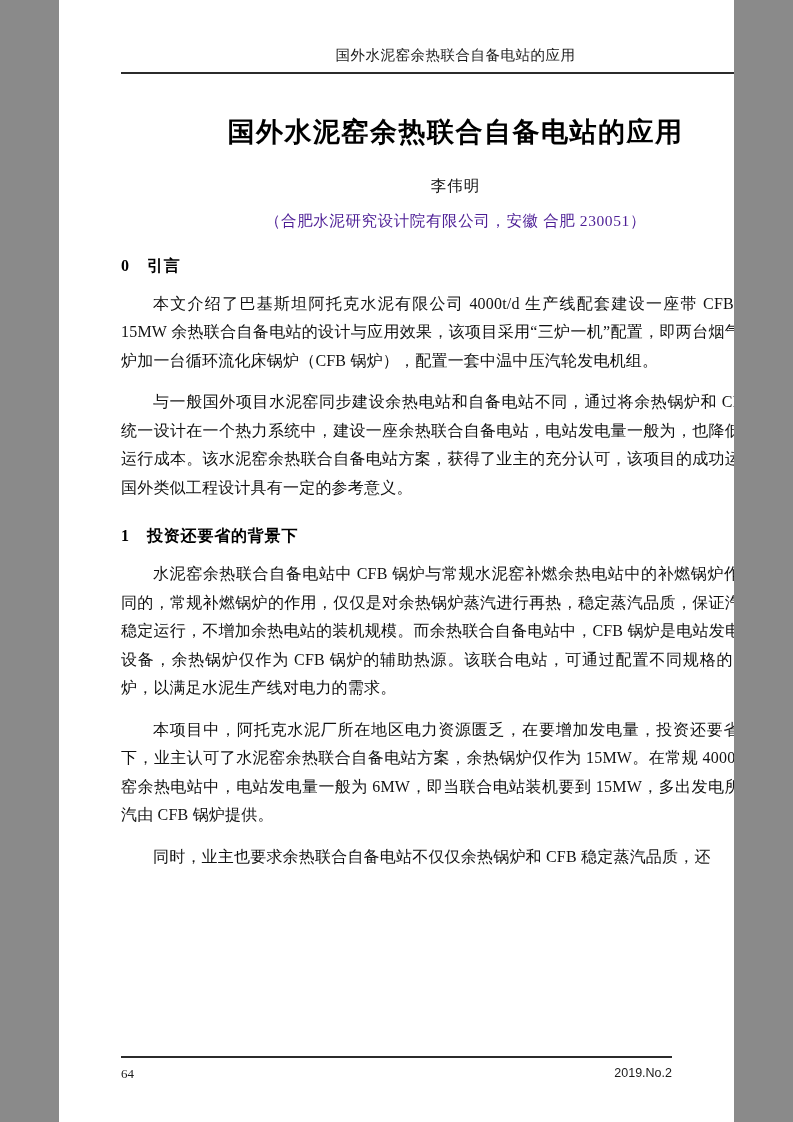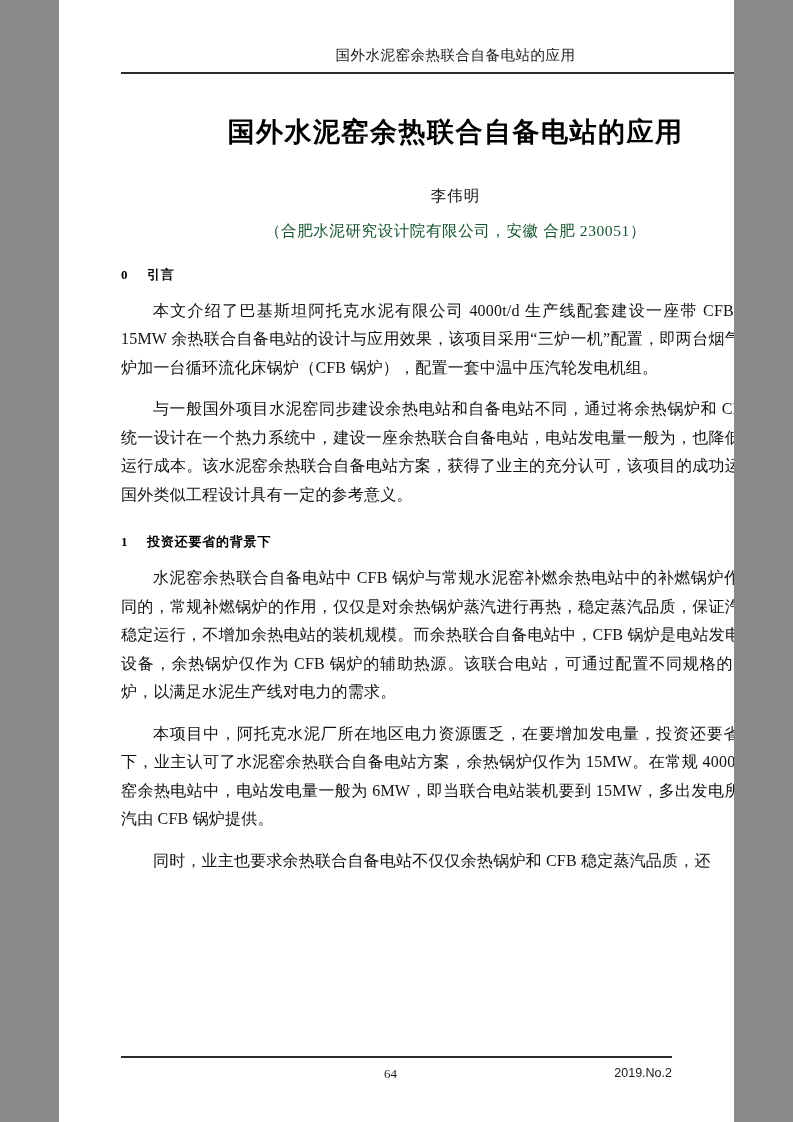--- a/index.html
+++ b/index.html
@@ -45,35 +45,35 @@
     font-size: 27px;
     font-weight: bold;
     text-align: center;
     margin: 40px 0 0 0;
     letter-spacing: 1.5px;
     color: #000;
   }
   .author {
     text-align: center;
     font-size: 15.5px;
-    margin-top: 36px;
+    margin-top: 26px;
     letter-spacing: 1px;
     color: #111;
   }
   .affil {
     text-align: center;
     font-size: 15.5px;
     margin-top: 14px;
     letter-spacing: 0.6px;
-    color: #14532d;
+    color: #4c1d95;
   }
 
   
   h2.sec {
-    font-size: 13px;
+    font-size: 16px;
     font-weight: bold;
     margin: 24px 0 4px 0;
     color: #000;
     letter-spacing: 0.8px;
   }
   h2.sec .num {
     display: inline-block;
     min-width: 26px;
   }
 
@@ -102,21 +102,20 @@
     left: 62px;
     right: 62px;
     bottom: 36px;
     height: 20px;
     font-size: 13px;
     color: #1a1a1a;
   }
   .footer .pageno {
     position: absolute;
     left: 0; right: 12px;
-    text-align: center;
   }
   .footer .issue {
     position: absolute;
     right: 0;
     text-align: right;
     font-family: "Liberation Sans", sans-serif;
     font-size: 12.5px;
   }
 </style>
 </head>

